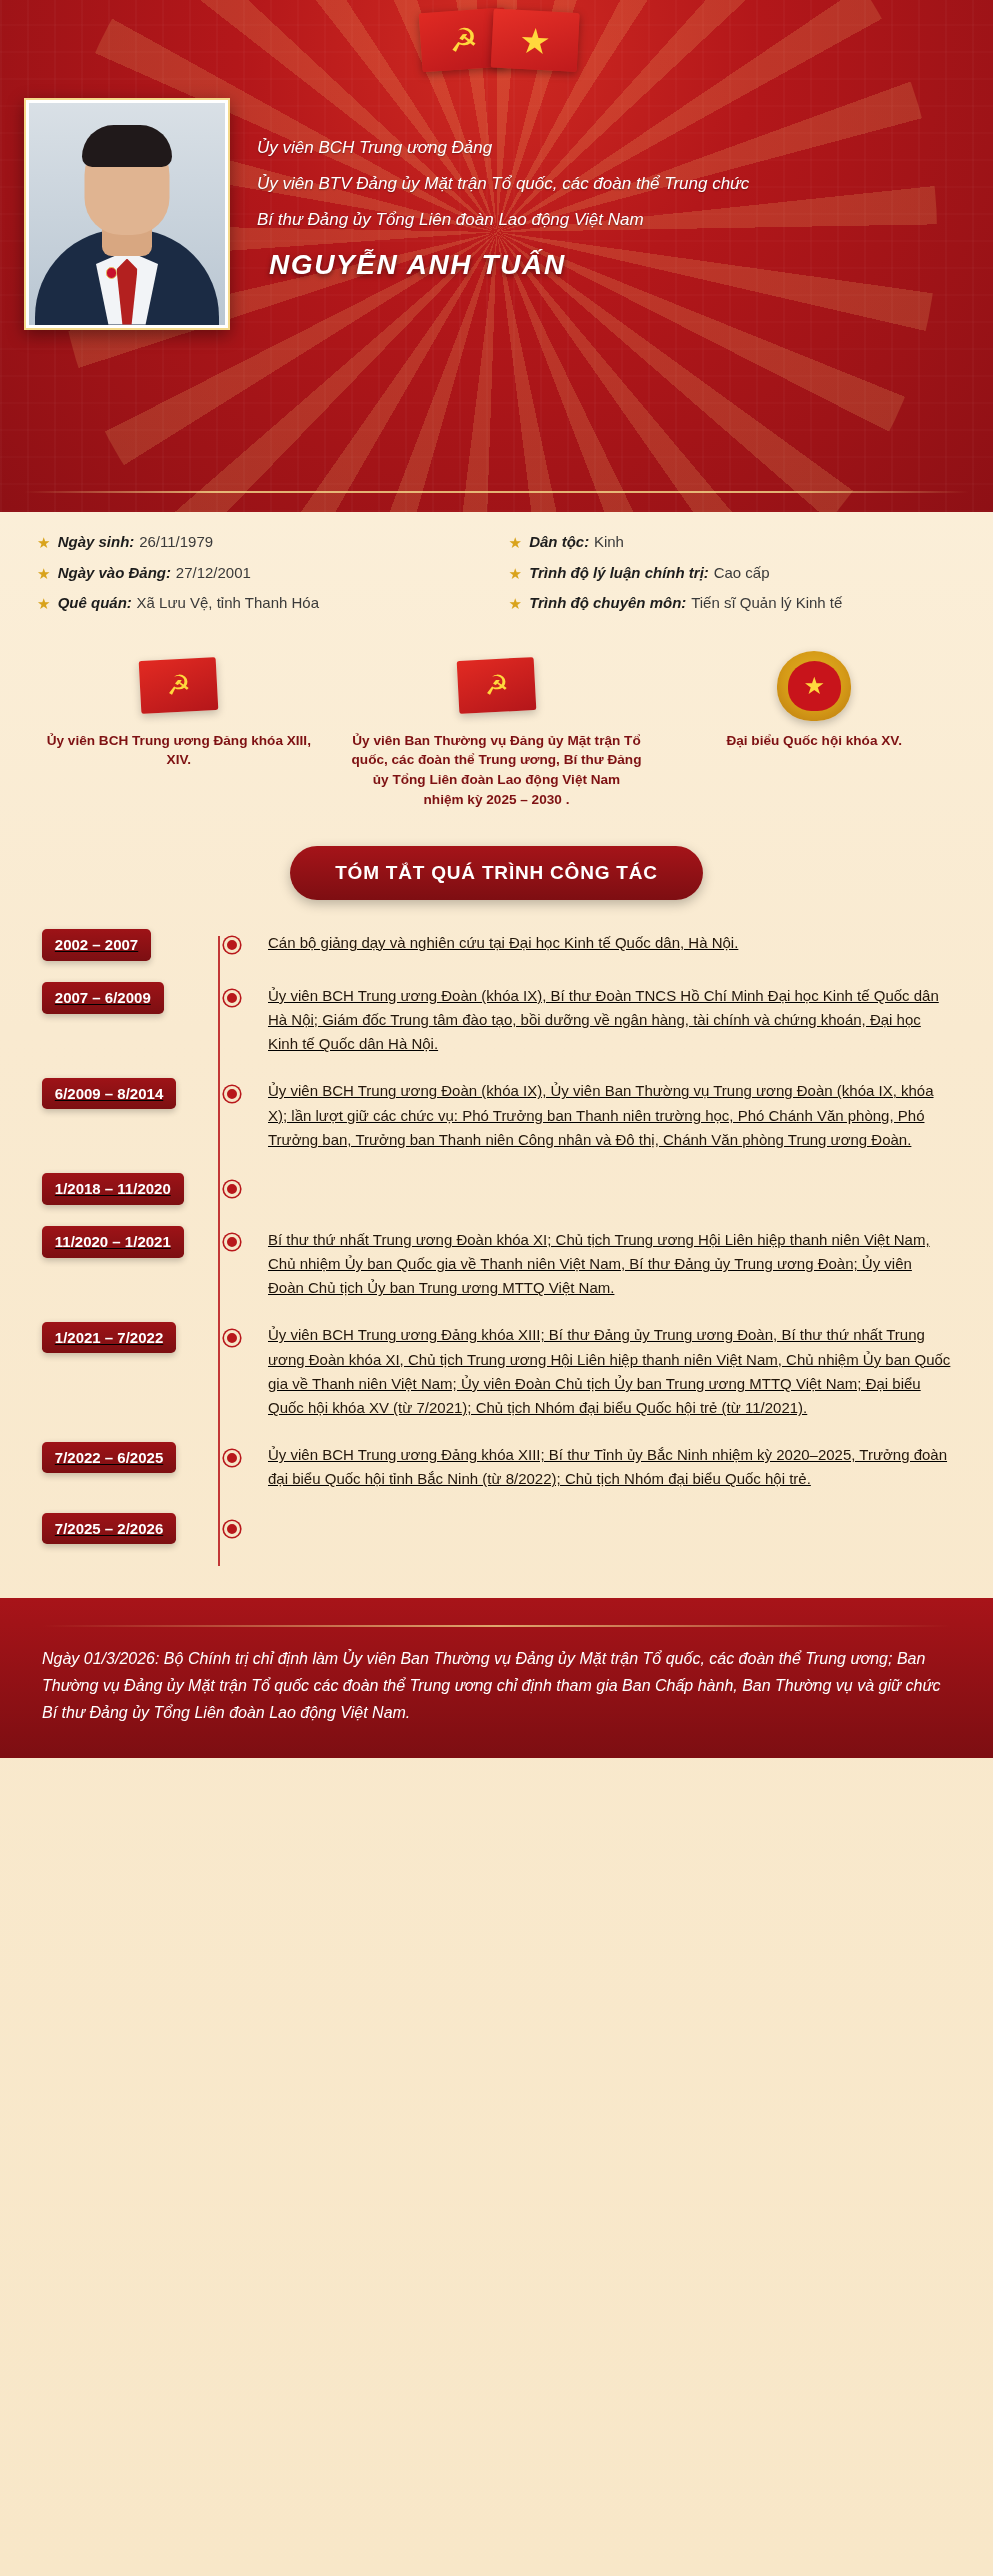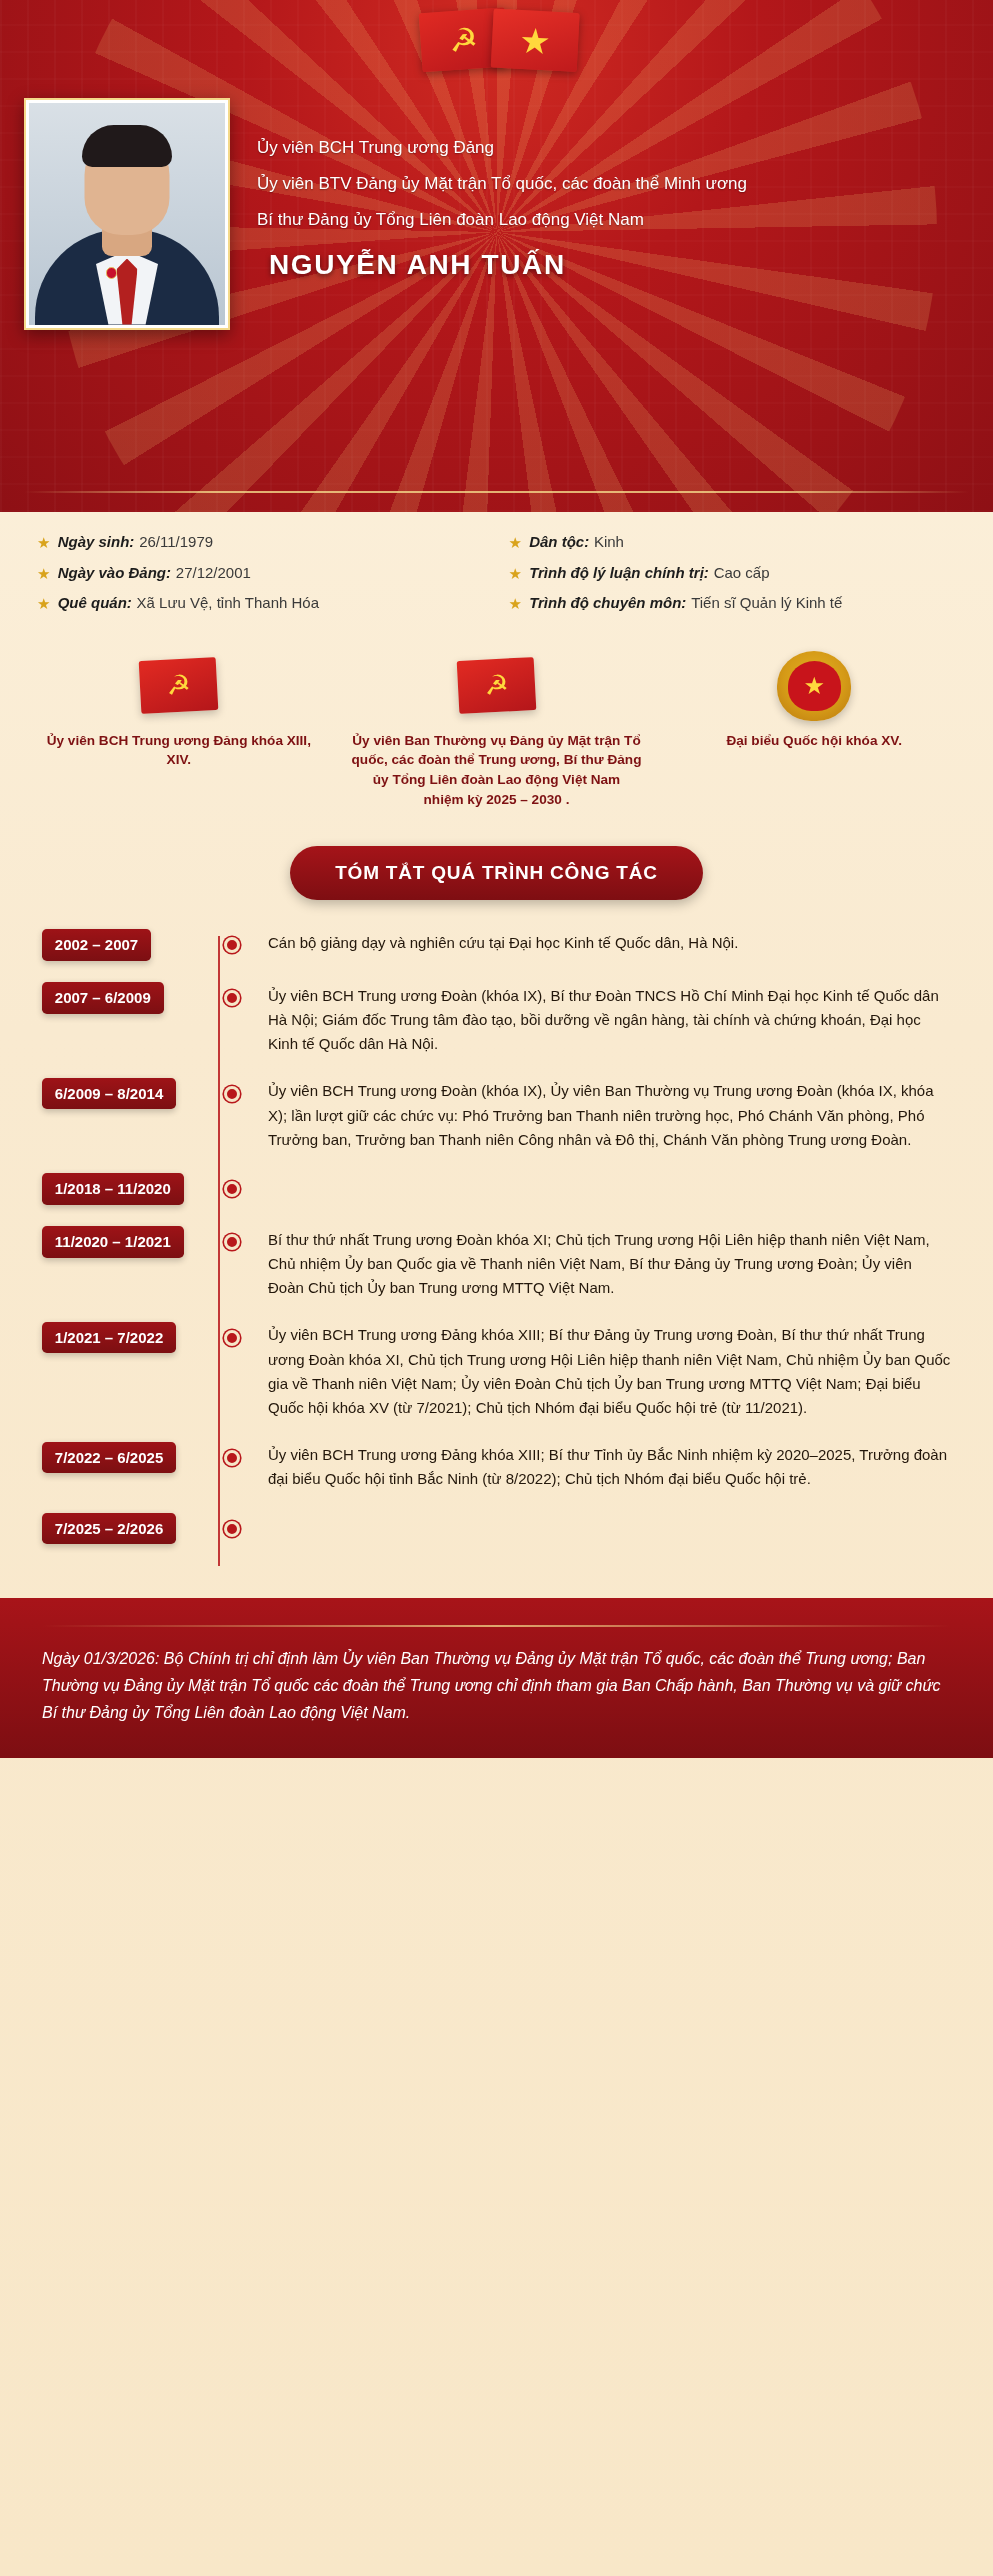--- a/index.html
+++ b/index.html
@@ -74,20 +74,21 @@
   .star-yellow {
     position: absolute; left: 50%; top: 50%;
     transform: translate(-50%,-50%);
     color: #ffd83d; font-size: 35px; line-height: 1;
   }
 
   .profile {
     position: relative;
     display: flex;
     padding: 4.8px 32px 0 24px;
+    font-style: italic;
   }
   .photo-frame {
     width: 206px; height: 232px;
     border: 2.4px solid #f4d98a;
     background: #fff;
     padding: 3.2px;
     box-shadow: 0 4.8px 16px rgba(0,0,0,.4);
     flex: none;
   }
   .photo {
@@ -226,20 +227,21 @@
     letter-spacing: 0.8px;
     padding: 16px 45px;
     border-radius: 27px;
     box-shadow: 0 4px 11.2px rgba(0,0,0,.25);
   }
 
   
   .timeline {
     position: relative;
     padding: 4.8px 42px 32px 42px;
+    text-decoration: underline;
   }
   .timeline::before {
     content: "";
     position: absolute;
     left: 218px; top: 11.2px; bottom: 32px;
     width: 2.4px;
     background: #b8171b;
     opacity: .85;
   }
   .tl-row {
@@ -319,21 +321,21 @@
           <div class="neck"></div>
           <div class="head"></div>
           <div class="hair"></div>
           <div class="tie"></div>
           <div class="pin"></div>
         </div>
       </div>
 
       <div class="titles">
         <div class="line">Ủy viên BCH Trung ương Đảng</div>
-        <div class="line">Ủy viên BTV Đảng ủy Mặt trận Tổ quốc, các đoàn thể Minh ương</div>
+        <div class="line">Ủy viên BTV Đảng ủy Mặt trận Tổ quốc, các đoàn thể Trung chức</div>
         <div class="line">Bí thư Đảng ủy Tổng Liên đoàn Lao động Việt Nam</div>
         <div class="name">NGUYỄN ANH TUẤN</div>
       </div>
     </div>
     <div class="header-bottom-rule"></div>
   </div>
 
   <div class="facts">
     <div class="fact">
       <span class="star">★</span>

